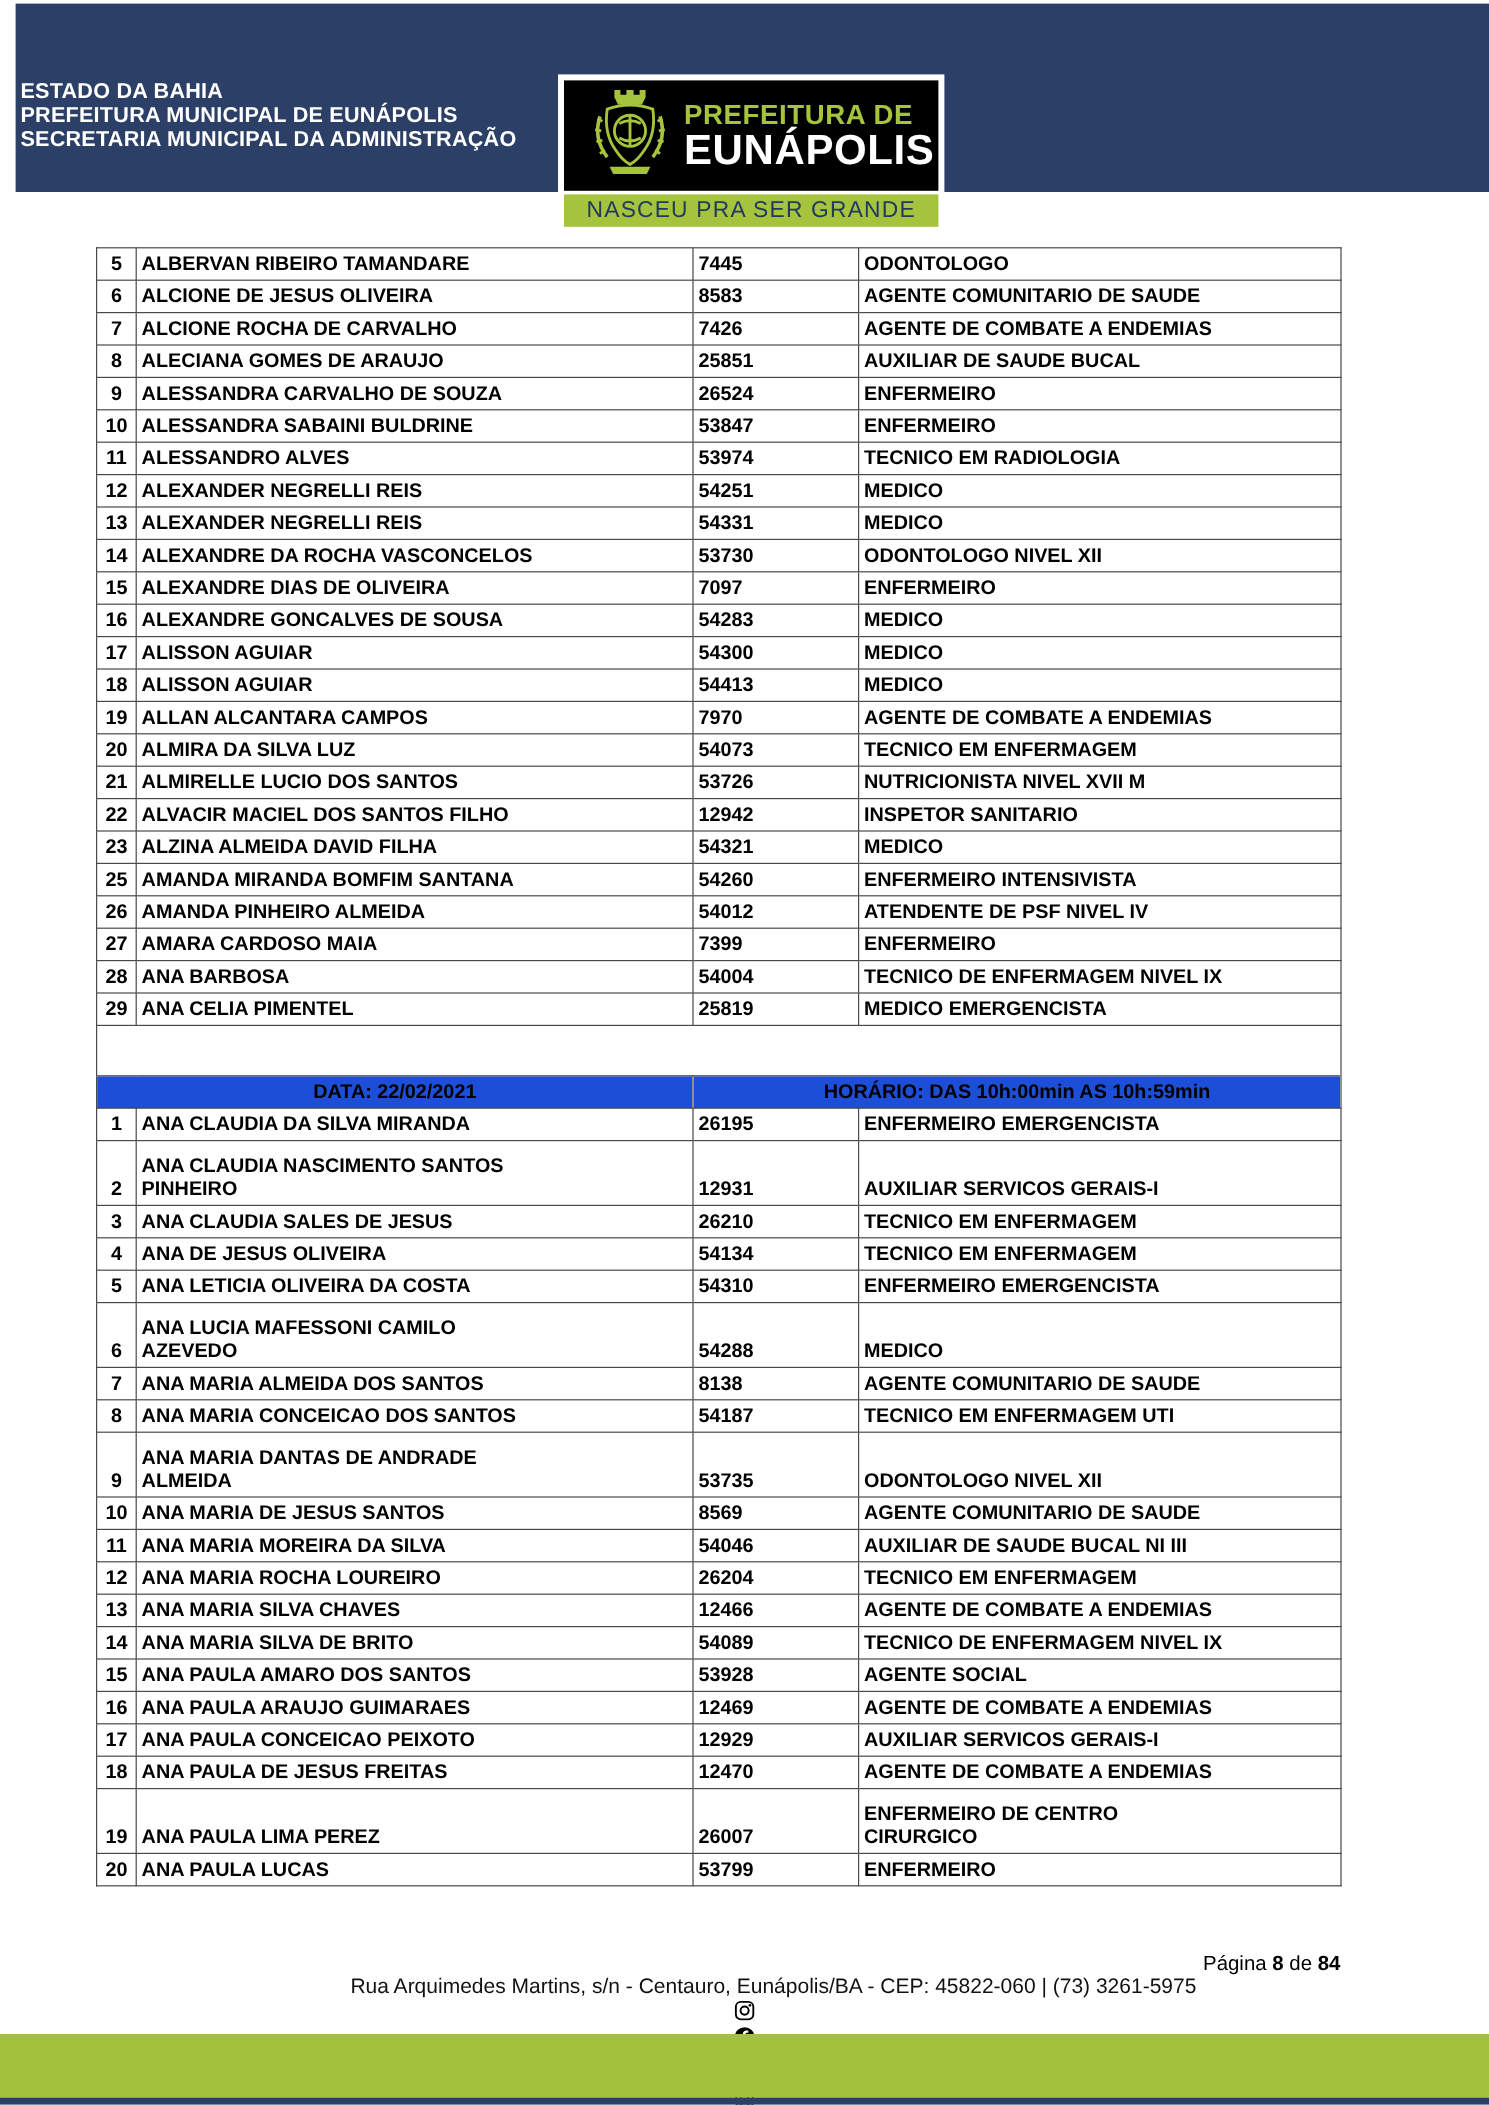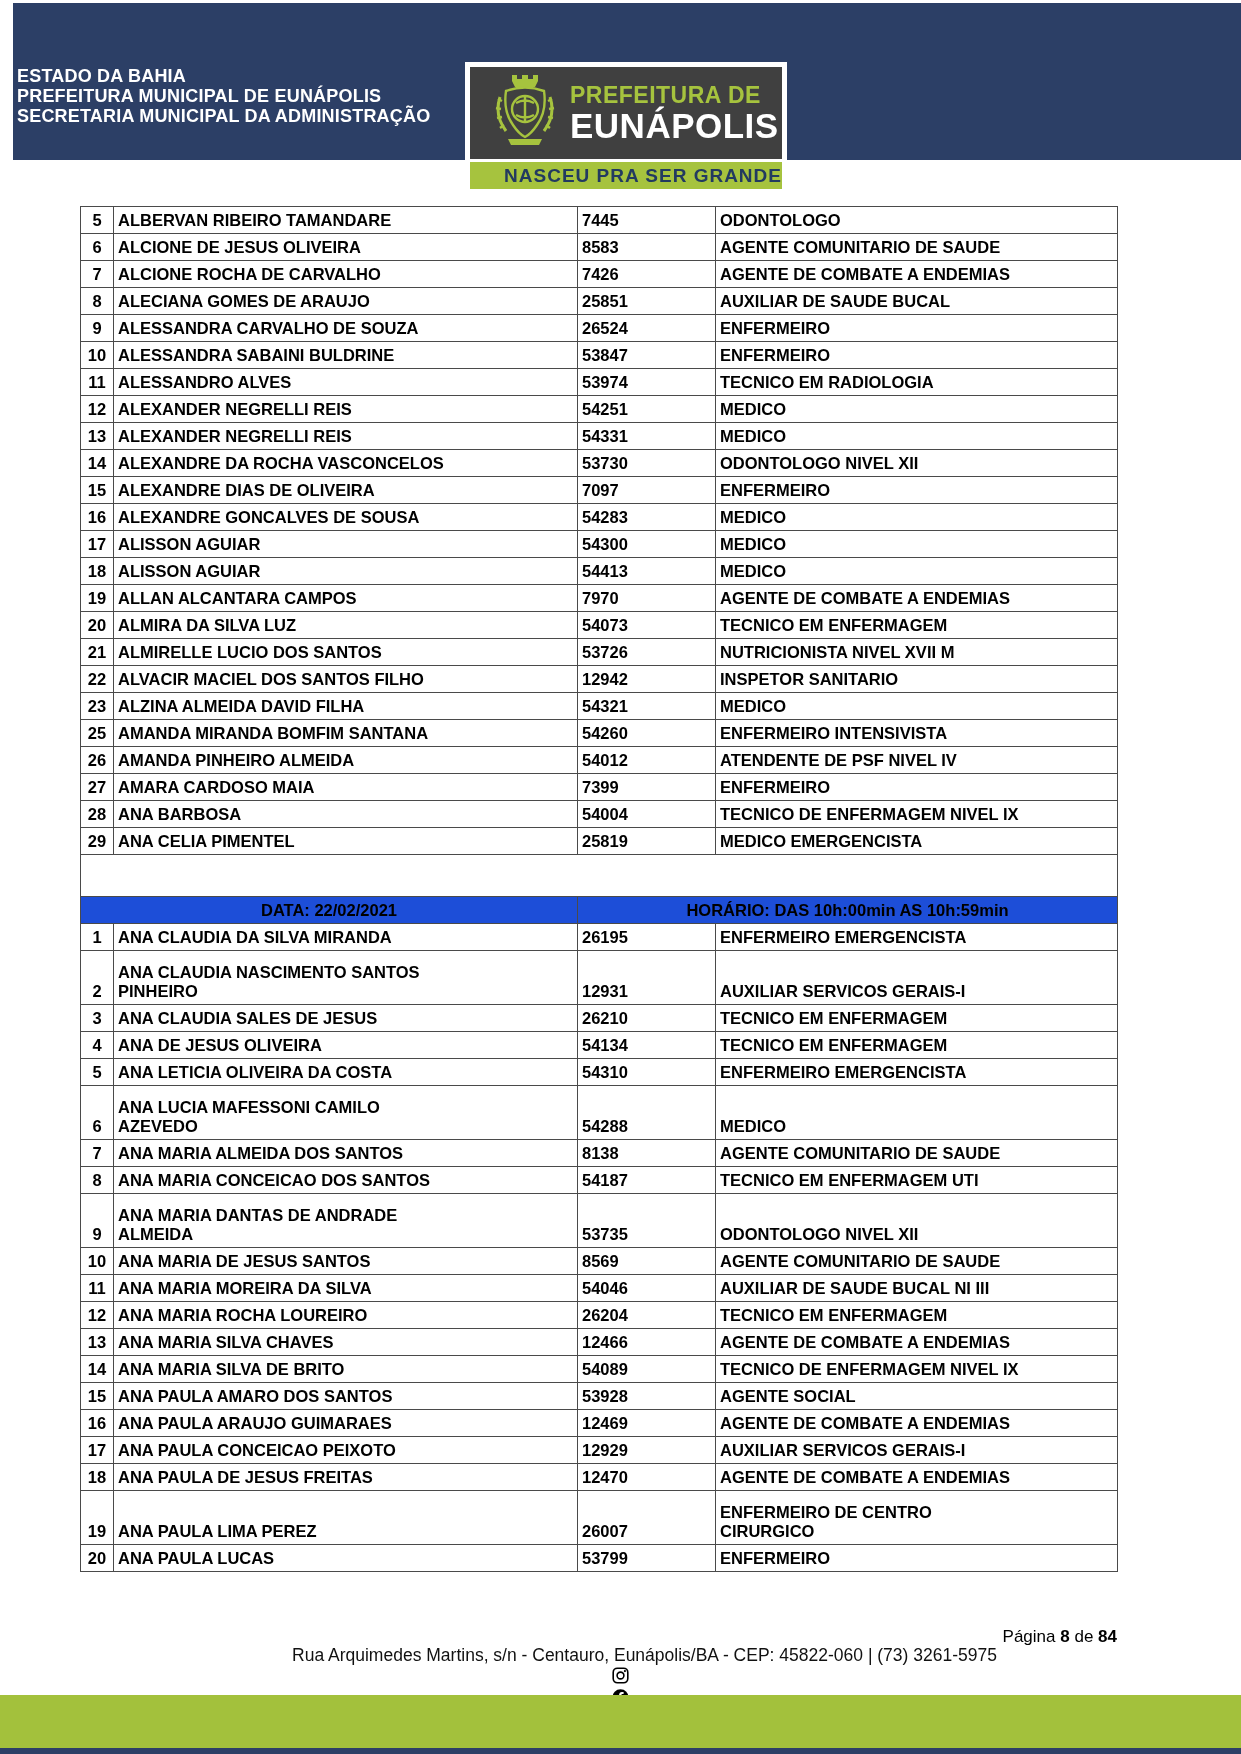--- a/index.html
+++ b/index.html
@@ -21,31 +21,31 @@
     color:#ffffff; font-weight:bold; font-size:18px; line-height:20px;
     letter-spacing:0.2px; white-space:nowrap;
   }
 
   
   .logo {
     position:absolute; left:465px; top:62px; width:322px;
     background:#ffffff; padding:5px;
   }
   .logo-main {
-    background:#404040; height:92px;
+    background:#000000; height:92px;
     display:flex; align-items:center;
   }
   .coat { margin-left:22px; flex:0 0 auto; }
   .logo-words { margin-left:12px; }
   .logo-line1 { color:#a6c33e; font-weight:bold; font-size:23px; letter-spacing:0.5px; line-height:25px; }
   .logo-line2 { color:#ffffff; font-weight:bold; font-size:35px; letter-spacing:0.5px; line-height:36px; }
   .logo-tag {
     background:#a6c33e; margin-top:3px; height:27px;
-    color:#223a60; font-weight:bold; font-size:19px; letter-spacing:1px;
-    text-align:right; line-height:27px;
+    color:#223a60; font-weight:normal; font-size:19px; letter-spacing:1px;
+    text-align:center; line-height:27px;
   }
 
   
   table.roster {
     position:absolute; left:80px; top:206px; width:1037px;
     border-collapse:collapse; table-layout:fixed;
     font-weight:bold; font-size:16.5px; color:#000;
   }
   .roster td {
     border:1px solid #4a4a4a;

